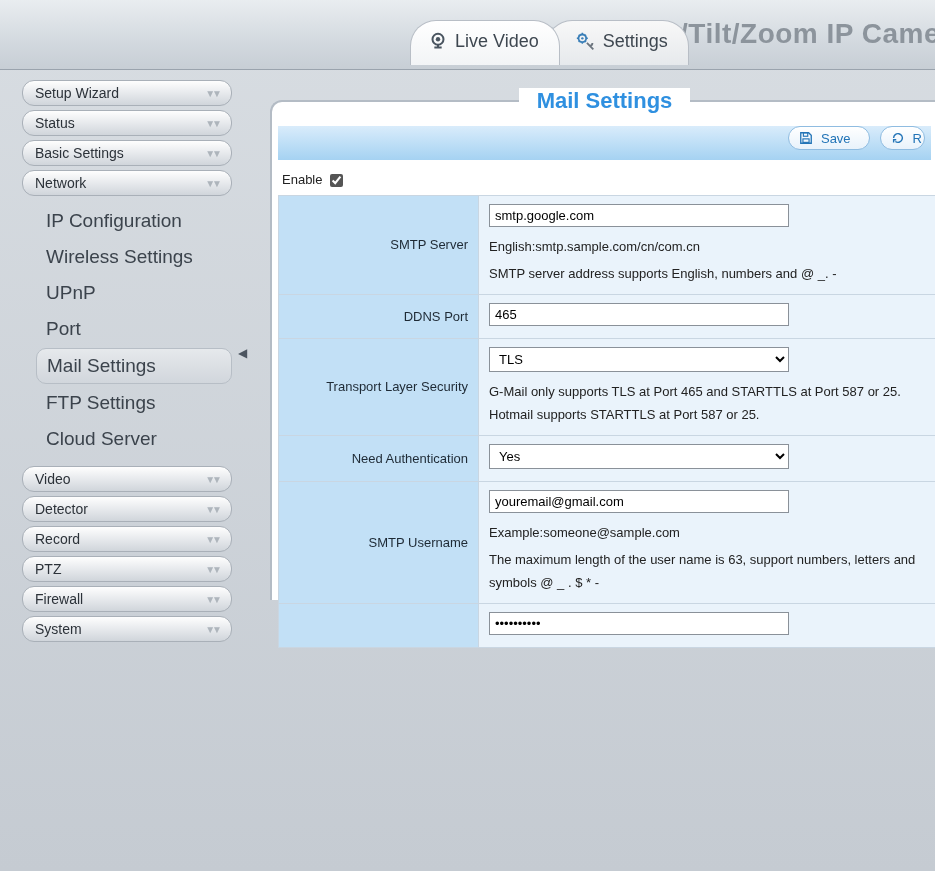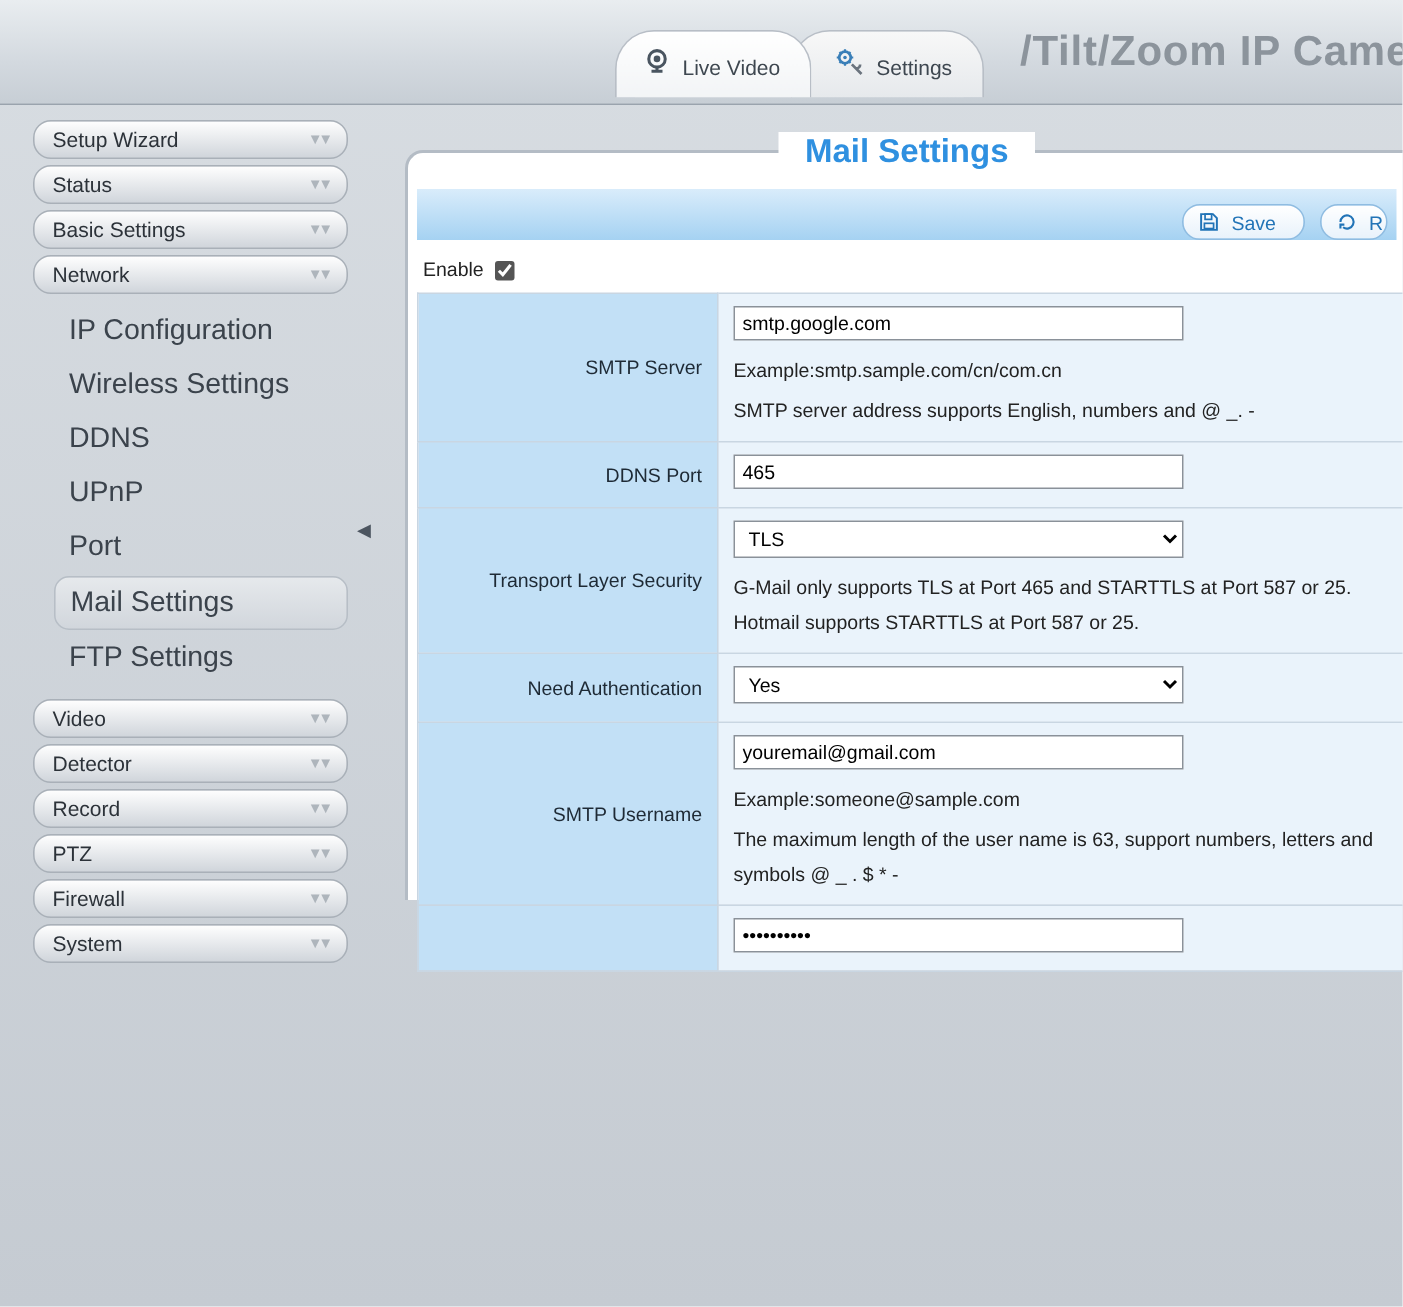--- a/index.html
+++ b/index.html
@@ -24,32 +24,32 @@
 .tabs {
   position: absolute;
   top: 10px;
   left: 410px;
   display: flex;
   align-items: flex-end;
   height: 55px;
 }
 .tab {
   display: flex;
-  align-items: flex-end;
+  align-items: flex-start;
   gap: 6px;
   background: linear-gradient(to bottom, #ffffff, #f2f4f6);
   border: 1px solid #b8bec6;
   border-bottom: none;
   padding: 10px 20px 12px 16px;
   border-top-left-radius: 26px;
   border-top-right-radius: 26px;
   margin-right: -14px;
   position: relative;
   color: #3e4750;
-  font-size: 14px;
+  font-size: 18px;
   cursor: pointer;
 }
 .tab.active { z-index: 2; }
 .tab.behind { background: linear-gradient(to bottom, #f8f8f8, #e6e9ec); z-index: 1; padding-left: 28px; margin-top: 32px;}
 .header-title {
   position: absolute;
   left: 680px;
   top: 18px;
   font-size: 28px;
   color: #8c949c;
@@ -125,21 +125,21 @@
   color: #2f90e0;
   font-size: 22px;
   font-weight: bold;
 }
 .action-bar {
   margin: 12px 6px 6px 6px;
   background: linear-gradient(to bottom, #d9ecfb, #a5d2f2);
   height: 34px;
   display: flex;
   justify-content: flex-end;
-  align-items: flex-end;
+  align-items: flex-start;
   padding-right: 6px;
   gap: 10px;
 }
 .pillbtn {
   background: linear-gradient(to bottom, #ffffff, #e8f2fb);
   border: 1px solid #8fbce1;
   border-radius: 13px;
   height: 24px;
   padding: 0 18px 0 10px;
   display: flex;
@@ -207,25 +207,25 @@
     <span>Basic Settings</span>
     <span class="chev">▼▼</span>
   </div>
   <div class="sidebar-section">
     <span>Network</span>
     <span class="chev">▼▼</span>
   </div>
   <div class="subitems">
     <div class="subitem"><span>IP Configuration</span></div>
     <div class="subitem"><span>Wireless Settings</span></div>
-    <div class="subitem"><span>DDNS</span></div>
     <div class="subitem"><span>UPnP</span></div>
     <div class="subitem"><span>Port</span></div>
     <div class="subitem active"><span>Mail Settings</span></div>
     <div class="subitem"><span>FTP Settings</span></div>
+    <div class="subitem"><span>Cloud Server</span></div>
   </div>
   <div class="sidebar-section">
     <span>Video</span>
     <span class="chev">▼▼</span>
   </div>
   <div class="sidebar-section">
     <span>Detector</span>
     <span class="chev">▼▼</span>
   </div>
   <div class="sidebar-section">
@@ -275,21 +275,21 @@
     <span>Enable</span>
     <input type="checkbox" checked="" style="">
   </div>
 
   <table class="form-table">
     <tbody>
         <tr>
       <td class="label">SMTP Server</td>
       <td class="field">
         <input type="text" value="smtp.google.com" style="">
-        <div class="hint">Example:smtp.sample.com/cn/com.cn</div>
+        <div class="hint">English:smtp.sample.com/cn/com.cn</div>
         <div class="hint">SMTP server address supports English, numbers and @ _. -</div>
       </td>
     </tr>
     <tr>
       <td class="label">DDNS Port</td>
       <td class="field">
         <input type="text" value="465" style="">
       </td>
     </tr>
     <tr>

